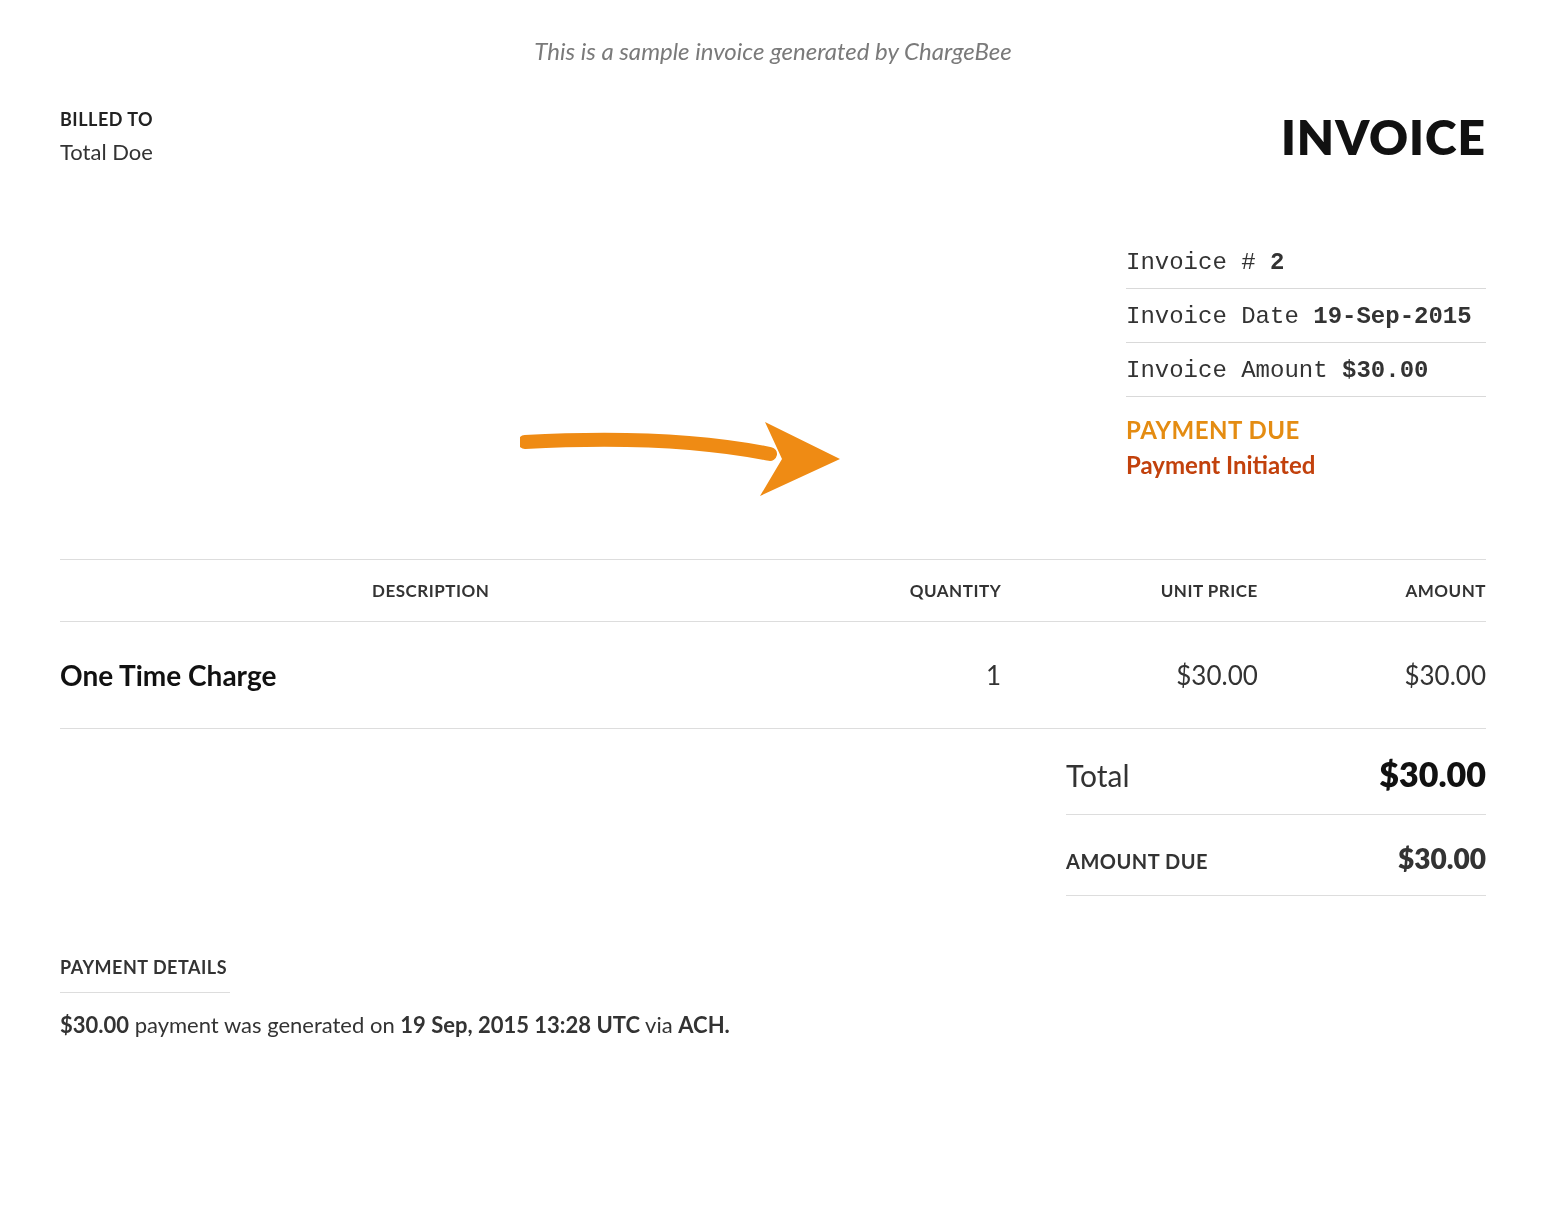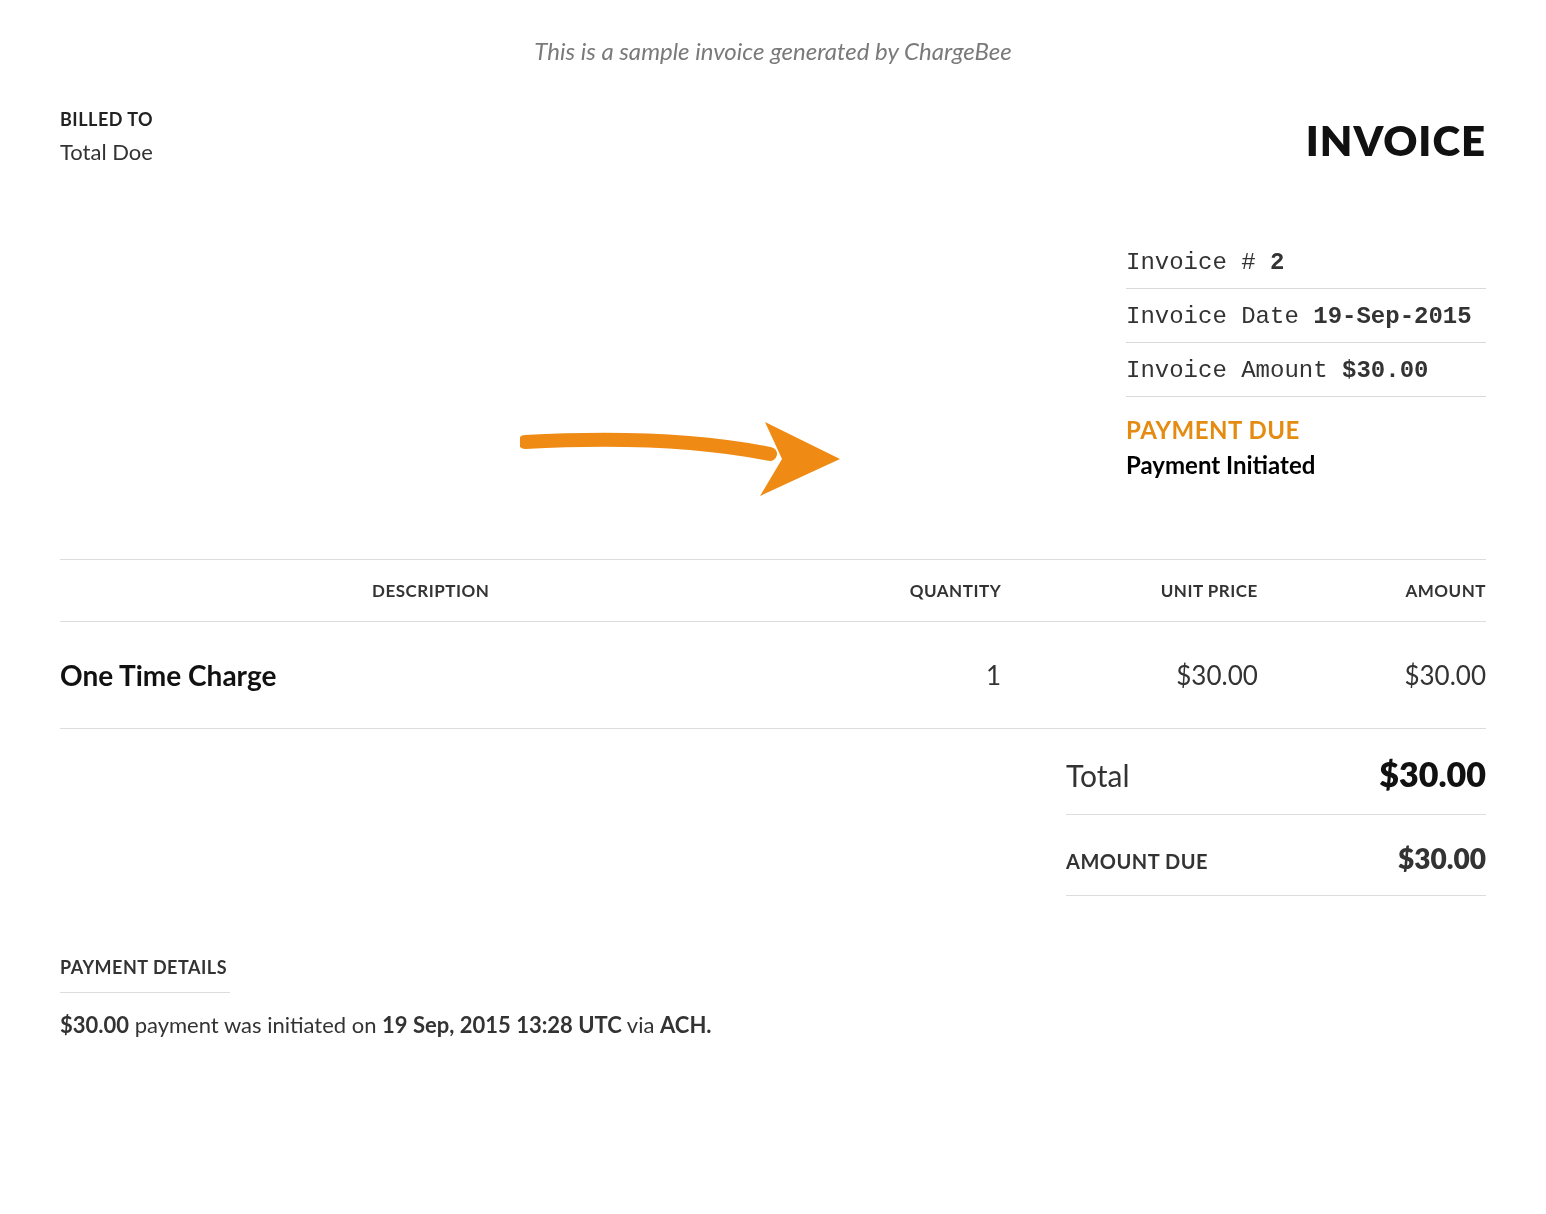--- a/index.html
+++ b/index.html
@@ -17,35 +17,35 @@
     font-size: 24px;
     margin-top: 36px;
     margin-bottom: 43px;
   }
   .page {
     padding: 0 60px;
   }
   .header-row {
     display: flex;
     justify-content: space-between;
-    align-items: flex-end;
+    align-items: center;
   }
   .billed-to-label {
     font-size: 18px;
     font-weight: 700;
     letter-spacing: 0.5px;
     color: #222;
   }
   .billed-to-name {
     font-size: 22px;
     color: #333;
     margin-top: 8px;
   }
   .invoice-title {
-    font-size: 42px;
+    font-size: 48px;
     font-weight: 800;
     letter-spacing: 1px;
     color: #111;
   }
   .right-col {
     width: 360px;
     margin-left: auto;
     margin-top: 70px;
   }
   .meta-row {
@@ -60,21 +60,21 @@
   .status-block {
     padding-top: 18px;
   }
   .status-line1 {
     color: #e48c12;
     font-weight: 700;
     font-size: 24px;
     letter-spacing: 0.5px;
   }
   .status-line2 {
-    color: #000000;
+    color: #c2410c;
     font-weight: 700;
     font-size: 24px;
     margin-top: 6px;
   }
   .arrow-wrap {
     position: relative;
     height: 0;
   }
   .arrow {
     position: absolute;
@@ -215,17 +215,17 @@
     </div>
     <div class="due-row">
       <span class="dlabel">AMOUNT DUE</span>
       <span class="dvalue">$30.00</span>
     </div>
   </div>
 
   <div class="payment-details">
     <div class="pd-heading">PAYMENT DETAILS</div>
     <div class="pd-text">
-      <span class="b">$30.00</span><span> payment was initiated on </span><span class="b">19 Sep, 2015 13:28 UTC</span><span> via </span><span class="b">ACH.</span>
+      <span class="b">$30.00</span><span> payment was generated on </span><span class="b">19 Sep, 2015 13:28 UTC</span><span> via </span><span class="b">ACH.</span>
     </div>
   </div>
 
 </div>
 
 </body></html>

